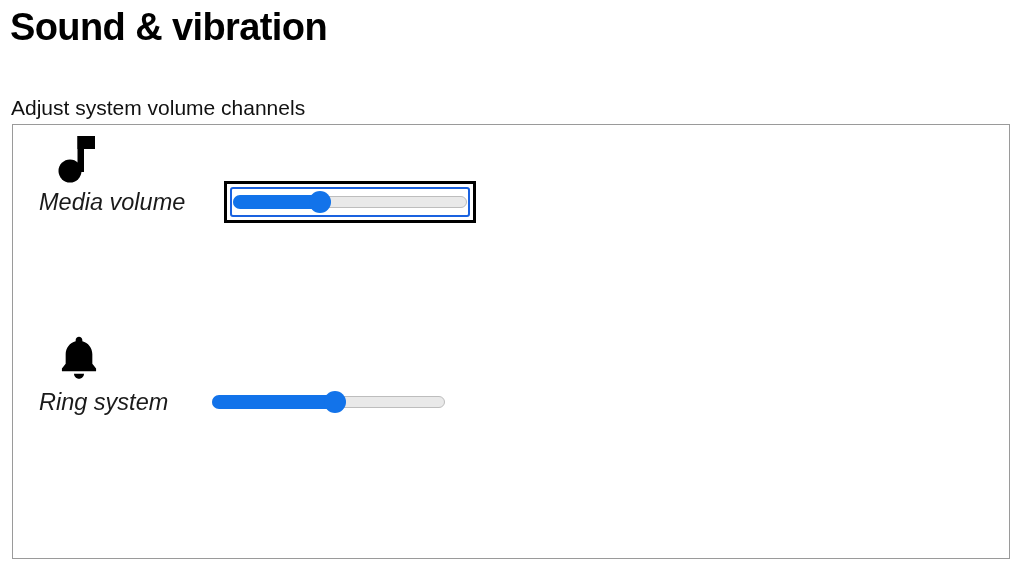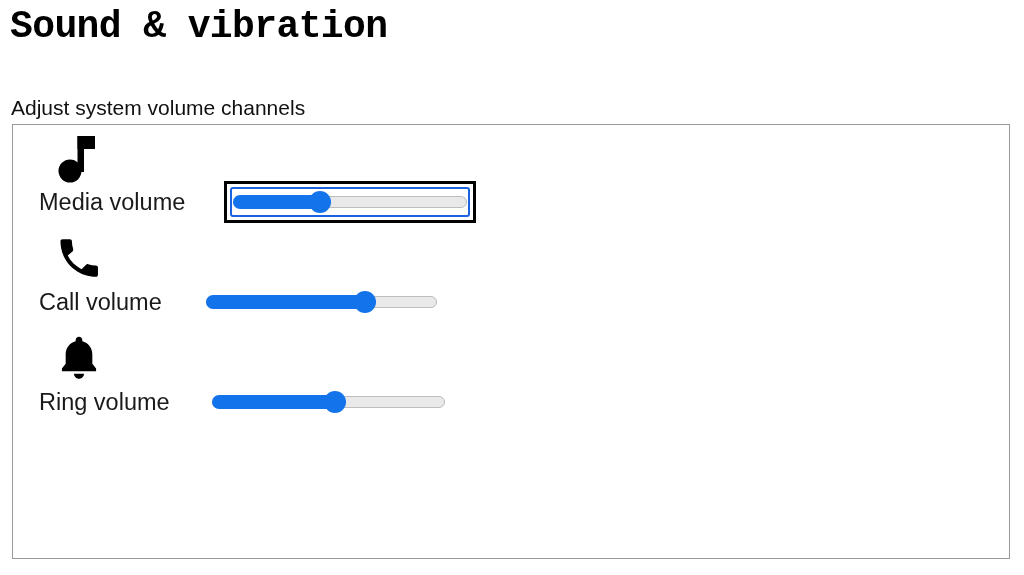--- a/index.html
+++ b/index.html
@@ -21,21 +21,20 @@
   #page-title {
     position: absolute;
     left: 10px;
     top: 4px;
     font-size: 38px;
     font-weight: bold;
     letter-spacing: -0.6px;
     line-height: 46px;
     white-space: nowrap;
     color: #000;
-    font-family: Liberation Mono, monospace;
   }
   #section-subtitle {
     position: absolute;
     left: 11px;
     top: 95px;
     font-size: 21px;
     line-height: 26px;
     white-space: nowrap;
     color: #111;
     text-align: center;
@@ -44,20 +43,21 @@
   
   #volume-panel {
     position: absolute;
     left: 12px;
     top: 124px;
     width: 998px;
     height: 435px;
     box-sizing: border-box;
     border: 1px solid #9a9a9a;
     background: #ffffff;
+    font-style: italic;
   }
 
   
   .volume-row {
     position: absolute;
     left: 0;
     width: 100%;
     height: 100px;
   }
   .row-media { top: 2px; }
@@ -161,42 +161,29 @@
     <div class="slider-focus" style="left: 211px; top: 54px; width: 252px; height: 42px;">
       <div class="slider-focus-inner"></div>
     </div>
     <div class="slider-wrap" style="left: 220px; width: 234px;">
       <div class="slider-track"></div>
       <div class="slider-fill" style="width: 87px;"></div>
       <div class="slider-thumb" style="left: 87px;"></div>
     </div>
   </div>
 
-  <div class="volume-row row-call">
-    <span class="row-icon">
-      <svg width="52" height="50" viewBox="0 0 24 24">
-        <path fill="#000" d="M6.6 10.8c1.4 2.8 3.8 5.1 6.6 6.6l2.2-2.2c.3-.3.7-.4 1-.2 1.2.4 2.4.6 3.7.6.6 0 1 .4 1 1V20c0 .6-.4 1-1 1-9.4 0-17-7.6-17-17 0-.6.4-1 1-1h3.5c.6 0 1 .4 1 1 0 1.3.2 2.5.6 3.7.1.3 0 .7-.2 1l-2.4 2.1z"></path>
-      </svg>
-    </span>
-    <span class="row-label">Call volume</span>
-    <div class="slider-wrap" style="left: 193px; width: 231px;">
-      <div class="slider-track"></div>
-      <div class="slider-fill" style="width: 159px;"></div>
-      <div class="slider-thumb" style="left: 159px;"></div>
-    </div>
-  </div>
 
   <div class="volume-row row-ring">
     <span class="row-icon">
       <svg width="52" height="50" viewBox="0 0 24 24">
         <path fill="#000" d="M12 1.8c-.9 0-1.6.7-1.6 1.6v.6C7.6 4.7 5.6 7.2 5.6 10.2v4.6L3.8 17v1.3h16.4V17l-1.8-2.2v-4.6c0-3-2-5.5-4.8-6.2v-.6c0-.9-.7-1.6-1.6-1.6z"></path>
         <path fill="#000" d="M9.6 19.5c0 1.3 1.1 2.4 2.4 2.4s2.4-1.1 2.4-2.4H9.6z"></path>
       </svg>
     </span>
-    <span class="row-label">Ring volume</span>
+    <span class="row-label">Ring system</span>
     <div class="slider-wrap" style="left: 199px; width: 233px;">
       <div class="slider-track"></div>
       <div class="slider-fill" style="width: 123px;"></div>
       <div class="slider-thumb" style="left: 123px;"></div>
     </div>
   </div>
 
 
 </div>
 

